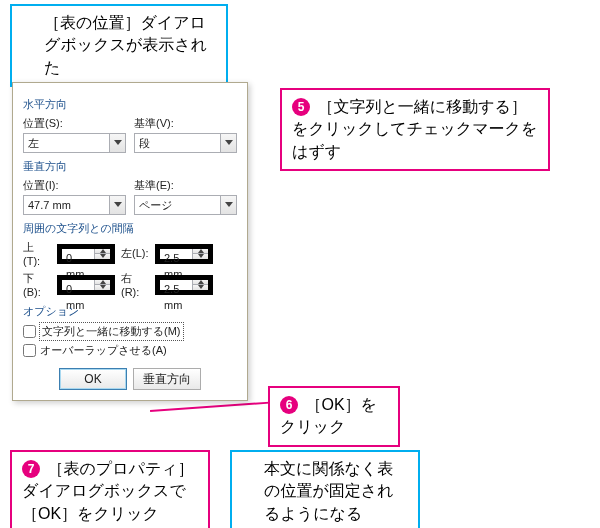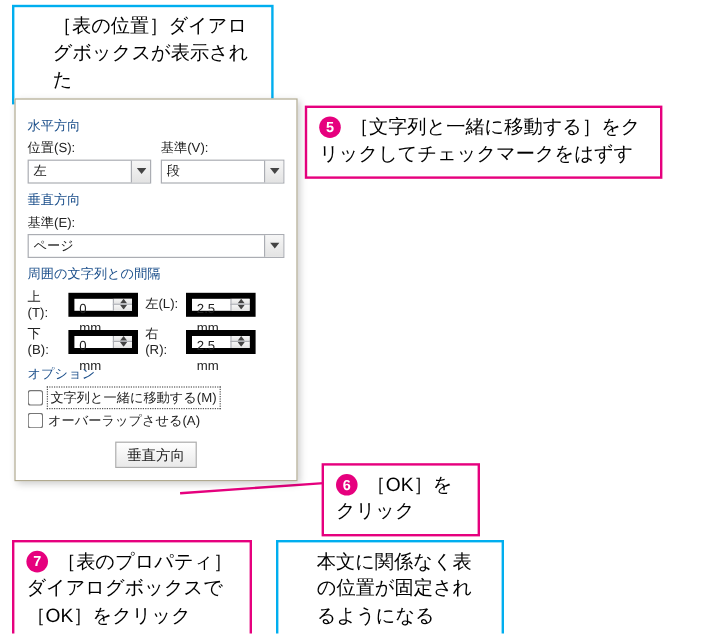--- a/index.html
+++ b/index.html
@@ -46,21 +46,21 @@
   
   .line { position: absolute; background: #e6007e; height: 2px; transform-origin: 0 0; }
 </style>
 </head>
 <body>
 
 <div class="callout blue" style="left:10px; top:4px; width:218px;">
   <span>［表の位置］ダイアログボックスが表示された</span>
 </div>
 
-<div class="callout magenta" style="left:254px; top:88px; width:298px;">
+<div class="callout magenta" style="left:280px; top:88px; width:270px;">
   <span class="step-num">5</span>
   <span>［文字列と一緒に移動する］をクリックしてチェックマークをはずす</span>
 </div>
 
 <div class="callout magenta" style="left:268px; top:386px; width:132px;">
   <span class="step-num">6</span>
   <span>［OK］をクリック</span>
 </div>
 
 <div class="callout magenta" style="left:10px; top:450px; width:200px;">
@@ -99,20 +99,31 @@
               <svg viewBox="0 0 8 6">
                 <path d="M0 0 L4 5 L8 0" fill="#444"></path>
               </svg>
             </span>
         </div>
       </div>
     </div>
 
     <div class="group-label">垂直方向</div>
     <div class="row">
+      <div class="col">
+        <span class="field-label">位置(I):</span>
+        <div class="combo">
+          <span class="val">47.7 mm</span>
+          <span class="arrow">
+              <svg viewBox="0 0 8 6">
+                <path d="M0 0 L4 5 L8 0" fill="#444"></path>
+              </svg>
+            </span>
+        </div>
+      </div>
       <div class="col">
         <span class="field-label">基準(E):</span>
         <div class="combo">
           <span class="val">ページ</span>
           <span class="arrow">
               <svg viewBox="0 0 8 6">
                 <path d="M0 0 L4 5 L8 0" fill="#444"></path>
               </svg>
             </span>
         </div>
@@ -191,18 +202,21 @@
     <div class="opt-row">
       <input type="checkbox" style="">
       <span class="opt-highlight">文字列と一緒に移動する(M)</span>
     </div>
     <div class="opt-row">
       <input type="checkbox" style="">
       <span>オーバーラップさせる(A)</span>
     </div>
 
     <div class="btnrow">
+      <div class="dlg-btn primary">
+          <span>OK</span>
+        </div>
       <div class="dlg-btn">
           <span>垂直方向</span>
         </div>
     </div>
   </div>
 </div>
 
 </body></html>

